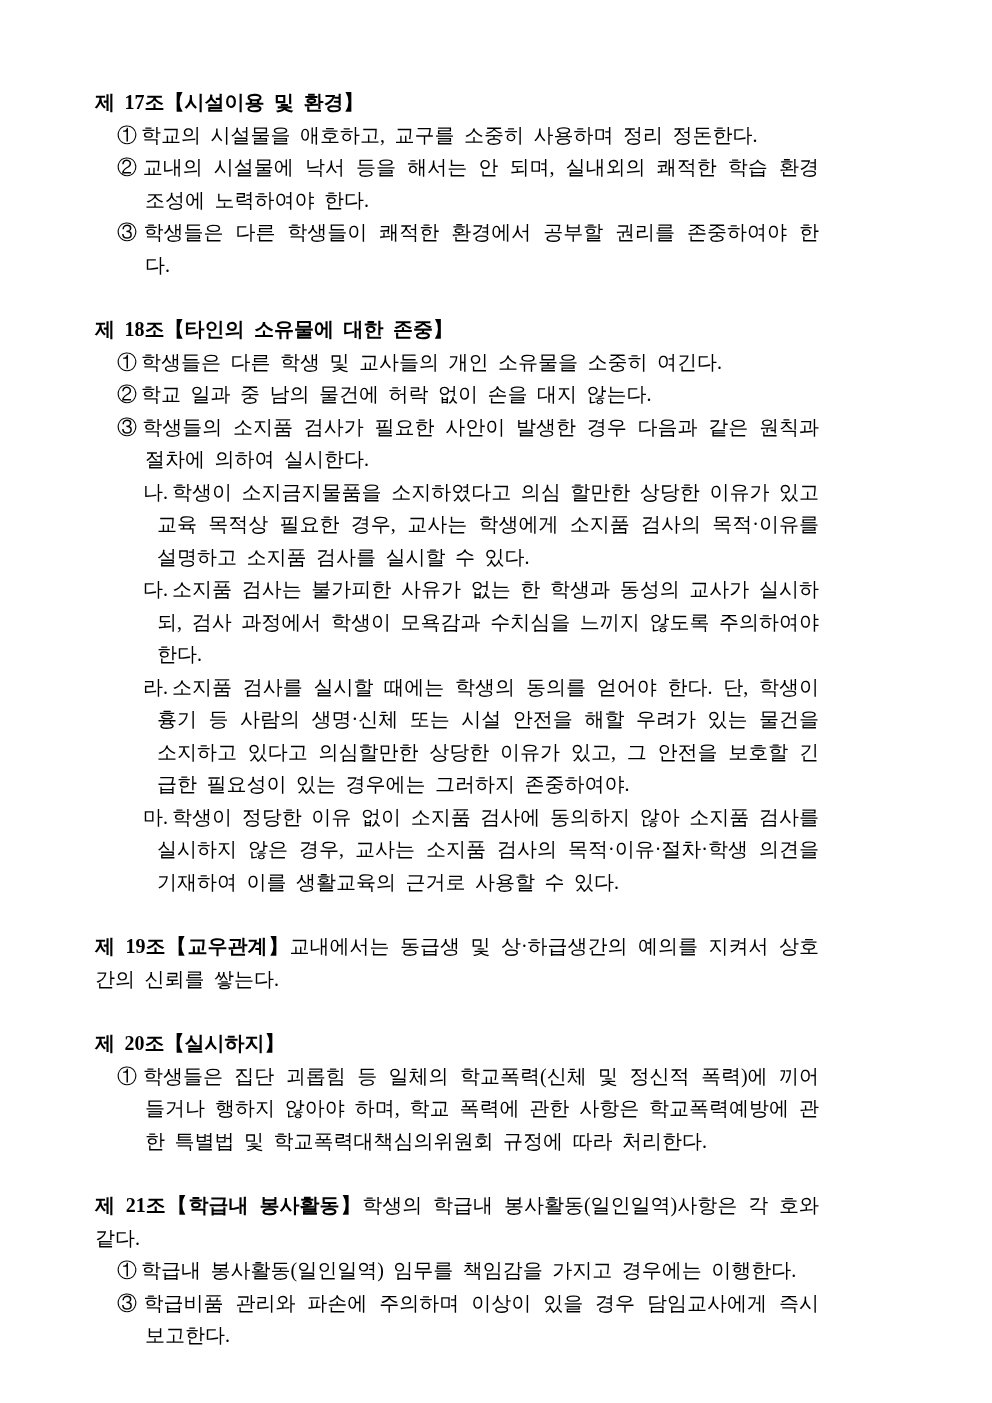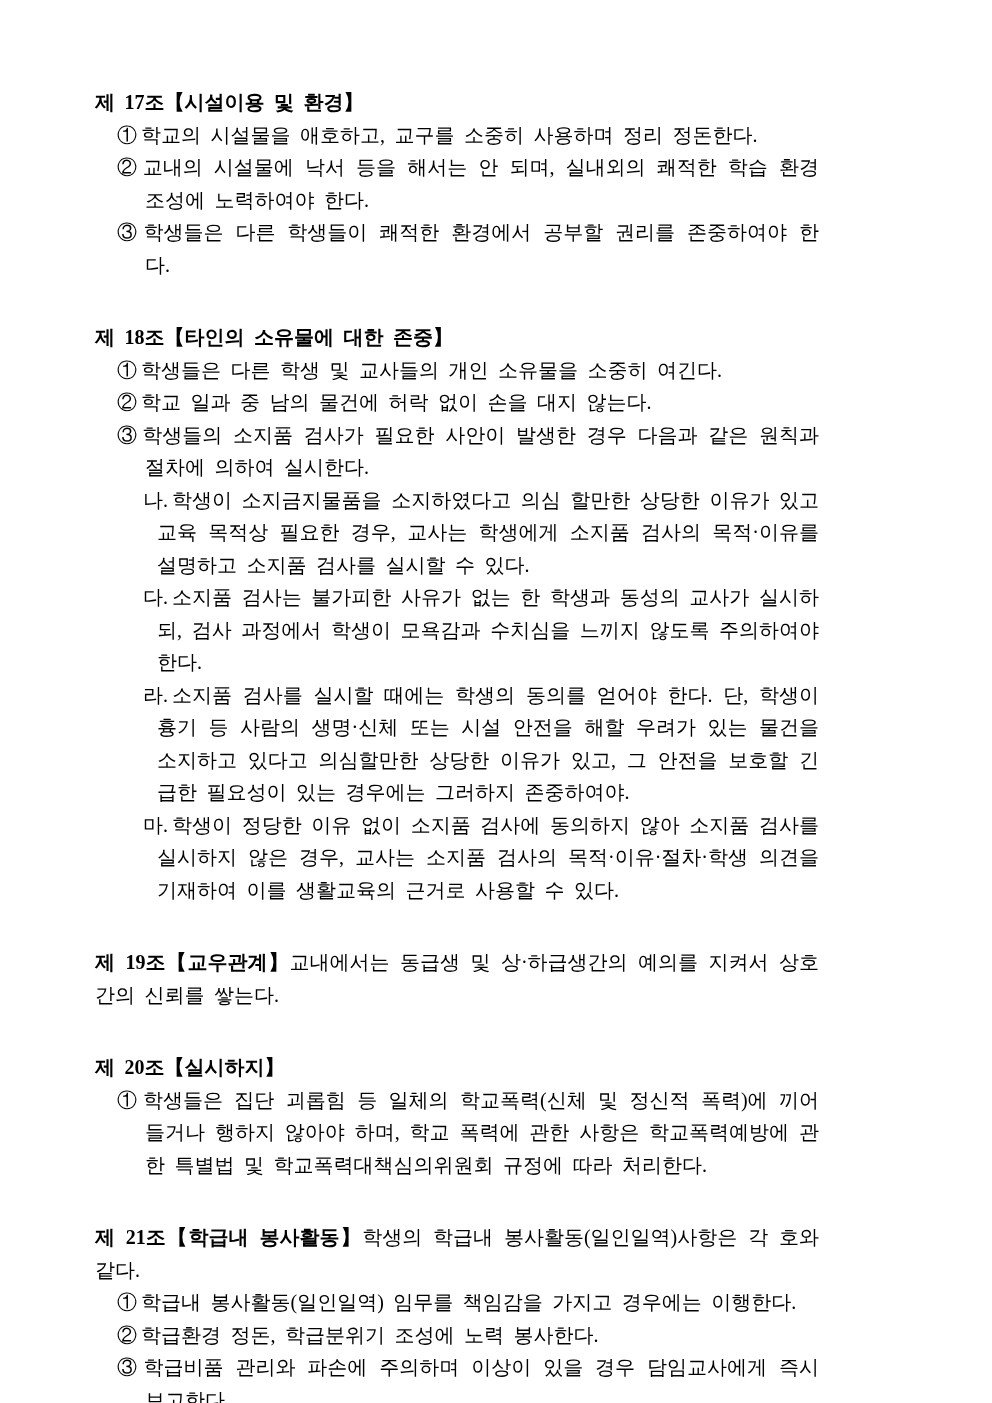--- a/index.html
+++ b/index.html
@@ -15,21 +15,21 @@
     background: #ffffff;
     padding: 86px 90px 0 95px;
     overflow: hidden;
     font-family: "Liberation Serif", "DejaVu Serif", serif;
     font-size: 20px;
     line-height: 32.5px;
     color: #000000;
     word-spacing: 4.5px;
   }
   .article { margin: 0; }
-  .article + .article { margin-top: 40px; }
+  .article + .article { margin-top: 32px; }
   p { margin: 0; text-align: justify; }
   .heading-line { text-align: justify; }
   .heading-bold { font-weight: bold; }
   .item.level-1 {
     margin-left: 50px;
     text-indent: -28px;
     font-family: Liberation Serif, serif;
   }
   .item.level-2 {
     margin-left: 62px;
@@ -61,17 +61,16 @@
       <div class="article">
         <p class="heading-line"><span class="heading-bold">제 19조【교우관계】</span><span class="inline-text">교내에서는 동급생 및 상·하급생간의 예의를 지켜서 상호간의 신뢰를 쌓는다.</span></p>
       </div>
       <div class="article">
         <p class="heading-line"><span class="heading-bold">제 20조【실시하지】</span></p>
         <p class="item level-1"><span class="marker">①</span><span class="item-text">학생들은 집단 괴롭힘 등 일체의 학교폭력(신체 및 정신적 폭력)에 끼어들거나 행하지 않아야 하며, 학교 폭력에 관한 사항은 학교폭력예방에 관한 특별법 및 학교폭력대책심의위원회 규정에 따라 처리한다.</span></p>
       </div>
       <div class="article">
         <p class="heading-line"><span class="heading-bold">제 21조【학급내 봉사활동】</span><span class="inline-text">학생의 학급내 봉사활동(일인일역)사항은 각 호와 같다.</span></p>
         <p class="item level-1"><span class="marker">①</span><span class="item-text">학급내 봉사활동(일인일역) 임무를 책임감을 가지고 경우에는 이행한다.</span></p>
-        <p class="item level-1"><span class="marker">②</span><span class="item-text">학급환경 정돈, 학급분위기 조성에 노력 봉사한다.</span></p>
         <p class="item level-1"><span class="marker">③</span><span class="item-text">학급비품 관리와 파손에 주의하며 이상이 있을 경우 담임교사에게 즉시 보고한다.</span></p>
       </div>
     </div>
 </div>
 
 </body></html>

